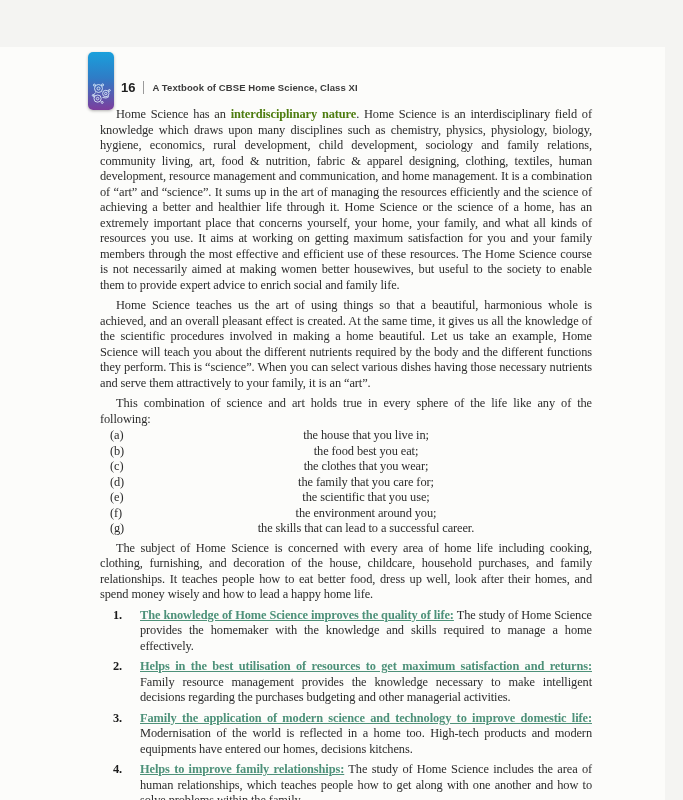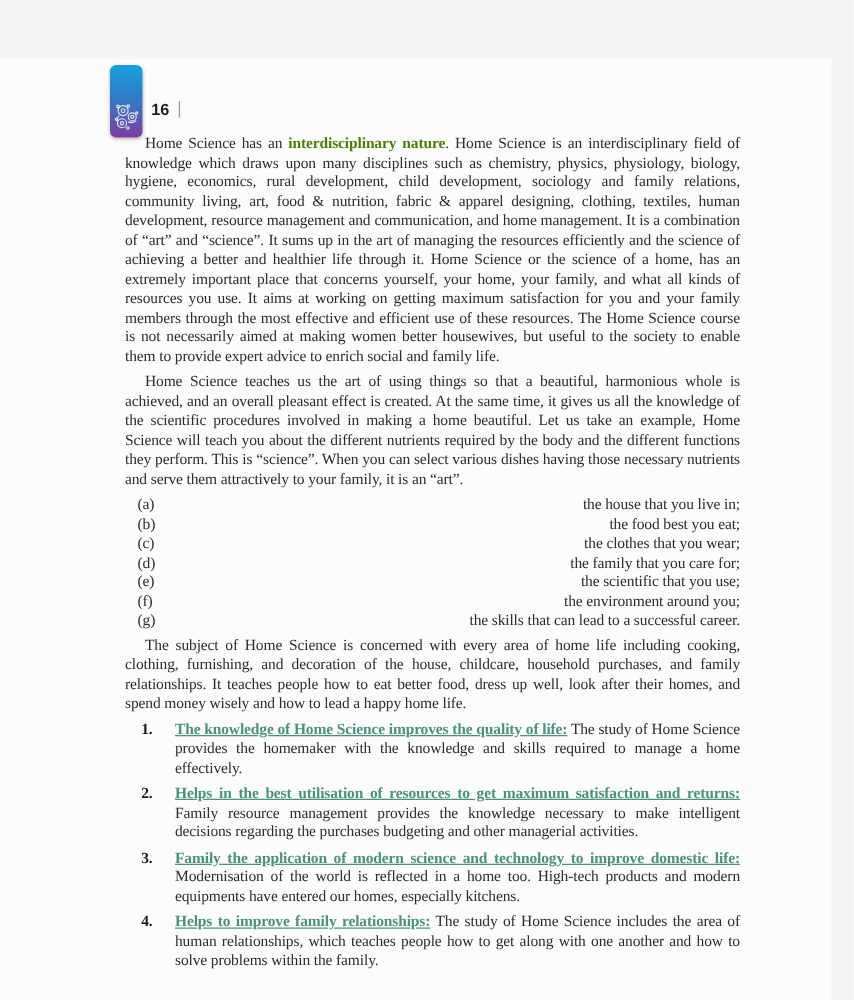--- a/index.html
+++ b/index.html
@@ -43,21 +43,21 @@
   .content {
     position:absolute; left:100px; top:60px; width:492px;
     font-size:12.4px; line-height:15.5px; letter-spacing:-0.1px;
     color:#2c2c2c; text-align:justify;
   }
   p.body-para { text-indent:16px; margin-bottom:5px; }
   .bold-term { font-weight:bold; color:#4d7c0f; }
   .abc-list { margin-bottom:4px; }
   .abc-item { display:flex; }
   .abc-marker { flex:0 0 40px; padding-left:10px; }
-  .abc-text { flex:1; text-align:right; }
+  .abc-text { flex:1; text-align:center; }
   .section-heading {
     font-family:"Liberation Sans", sans-serif;
     font-weight:bold; font-size:16px; color:#4383ad;
     text-align:left; letter-spacing:0;
     margin:8px 0 4px 0;
   }
   .num-list { }
   .num-item { display:flex; margin-bottom:5px; }
   .num-marker {
     flex:0 0 40px; padding-left:13px;
@@ -86,28 +86,30 @@
         <circle cx="3.2" cy="14.4" r="0.9"></circle>
         <circle cx="12.2" cy="21.4" r="1.0"></circle>
         <path d="M12.5 16.5 q4 1.5 6.5 -1"></path>
         <path d="M5.5 11.5 q-2.5 2 -1.5 5"></path>
       </g>
     </svg>
   </div>
   <div class="header-row">
     <span class="page-num">16</span>
     <span class="header-divider"></span>
+    <span class="book-title">A Textbook of CBSE Home Science, Class XI</span>
   </div>
 
   <div class="content">
 
     <p class="body-para"><span>Home Science has an </span><span class="bold-term">interdisciplinary nature</span><span>. Home Science is an interdisciplinary field of knowledge which draws upon many disciplines such as chemistry, physics, physiology, biology, hygiene, economics, rural development, child development, sociology and family relations, community living, art, food &amp; nutrition, fabric &amp; apparel designing, clothing, textiles, human development, resource management and communication, and home management. It is a combination of “art” and “science”. It sums up in the art of managing the resources efficiently and the science of achieving a better and healthier life through it. Home Science or the science of a home, has an extremely important place that concerns yourself, your home, your family, and what all kinds of resources you use. It aims at working on getting maximum satisfaction for you and your family members through the most effective and efficient use of these resources. The Home Science course is not necessarily aimed at making women better housewives, but useful to the society to enable them to provide expert advice to enrich social and family life.</span></p>
 
     <p class="body-para">Home Science teaches us the art of using things so that a beautiful, harmonious whole is achieved, and an overall pleasant effect is created. At the same time, it gives us all the knowledge of the scientific procedures involved in making a home beautiful. Let us take an example, Home Science will teach you about the different nutrients required by the body and the different functions they perform. This is “science”. When you can select various dishes having those necessary nutrients and serve them attractively to your family, it is an “art”.</p>
 
+    <p class="body-para" style="margin-bottom:1px;">This combination of science and art holds true in every sphere of the life like any of the following:</p>
 
     <div class="abc-list">
       <div class="abc-item">
         <span class="abc-marker">(a)</span>
         <span class="abc-text">the house that you live in;</span>
       </div>
       <div class="abc-item">
         <span class="abc-marker">(b)</span>
         <span class="abc-text">the food best you eat;</span>
       </div>
@@ -140,21 +142,21 @@
       <div class="num-item">
         <span class="num-marker">1.</span>
         <span class="num-body"><span class="num-lead">The knowledge of Home Science improves the quality of life:</span><span> The study of Home Science provides the homemaker with the knowledge and skills required to manage a home effectively.</span></span>
       </div>
       <div class="num-item">
         <span class="num-marker">2.</span>
         <span class="num-body"><span class="num-lead">Helps in the best utilisation of resources to get maximum satisfaction and returns:</span><span> Family resource management provides the knowledge necessary to make intelligent decisions regarding the purchases budgeting and other managerial activities.</span></span>
       </div>
       <div class="num-item">
         <span class="num-marker">3.</span>
-        <span class="num-body"><span class="num-lead">Family the application of modern science and technology to improve domestic life:</span><span> Modernisation of the world is reflected in a home too. High-tech products and modern equipments have entered our homes, especially kitchens.</span></span>
+        <span class="num-body"><span class="num-lead">Family the application of modern science and technology to improve domestic life:</span><span> Modernisation of the world is reflected in a home too. High-tech products and modern equipments have entered our homes, decisions kitchens.</span></span>
       </div>
       <div class="num-item">
         <span class="num-marker">4.</span>
         <span class="num-body"><span class="num-lead">Helps to improve family relationships:</span><span> The study of Home Science includes the area of human relationships, which teaches people how to get along with one another and how to solve problems within the family.</span></span>
       </div>
     </div>
 
   </div>
 </div>
 

